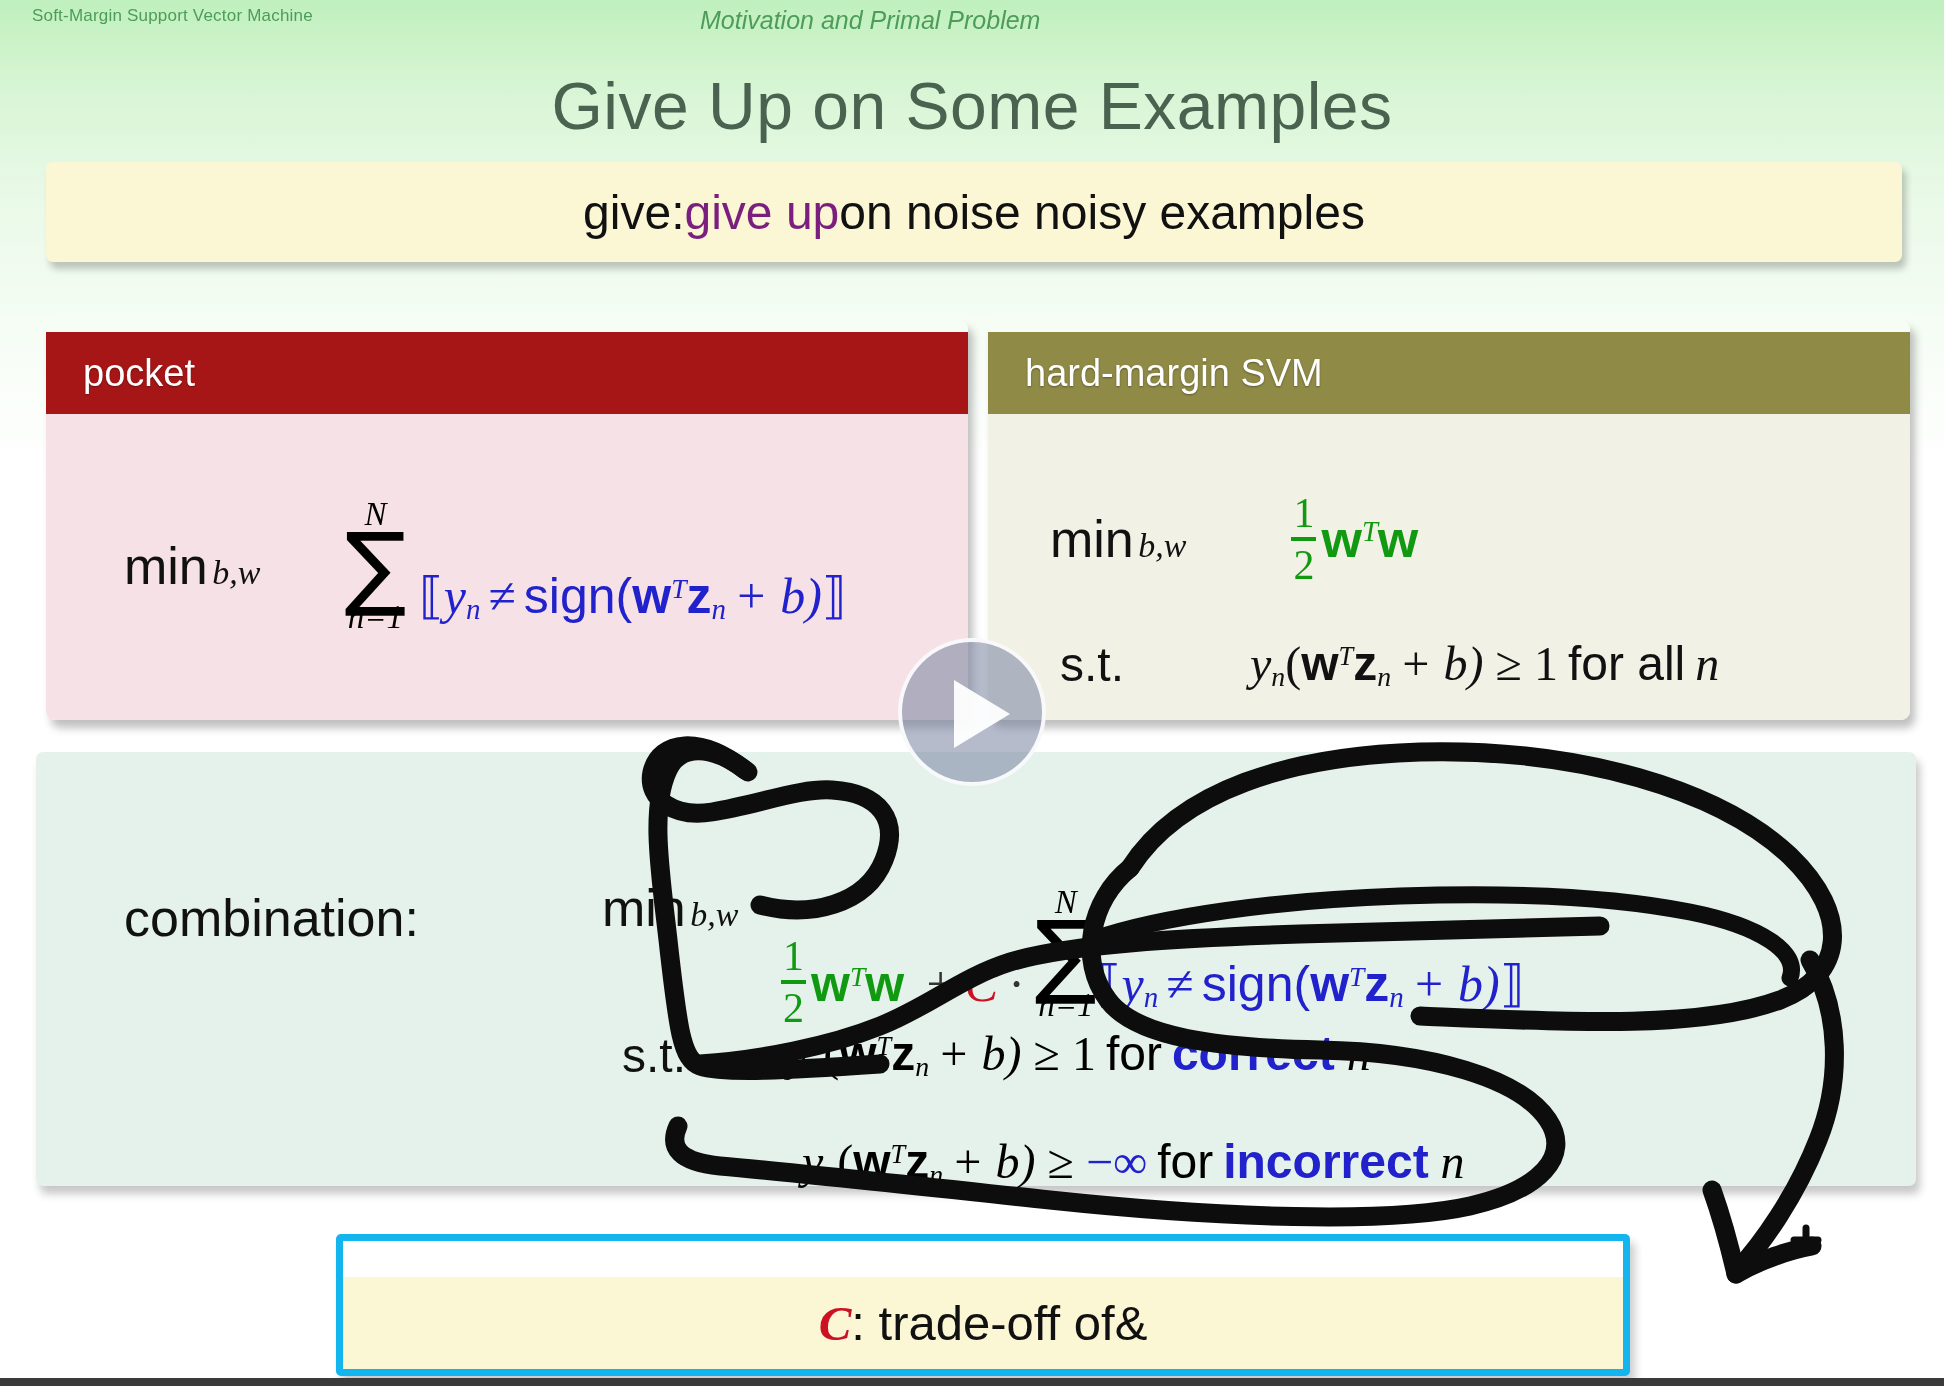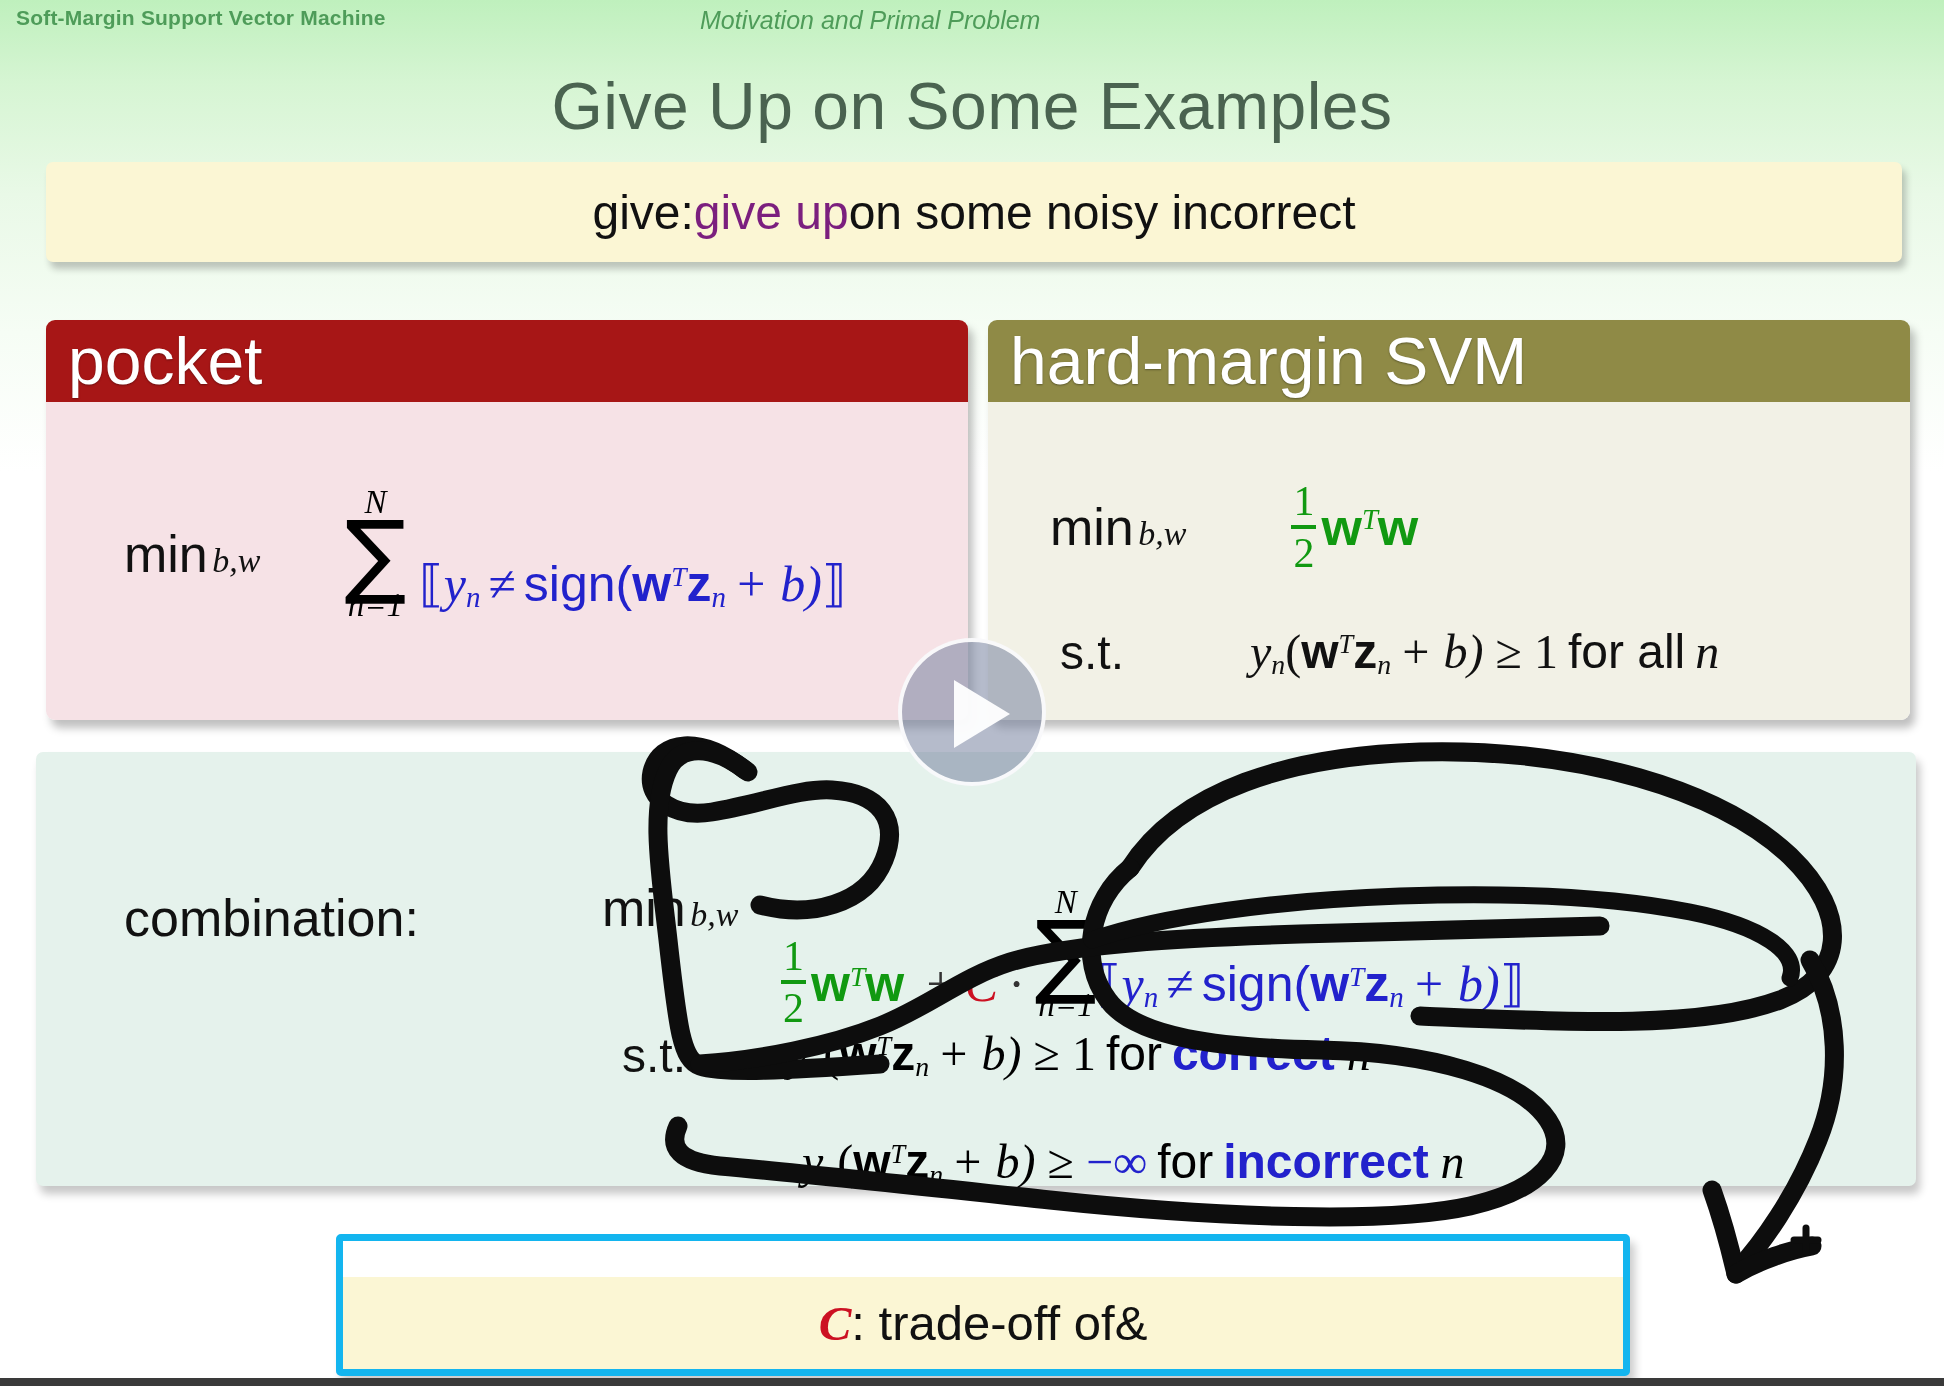--- a/index.html
+++ b/index.html
@@ -13,24 +13,23 @@
     position:relative;
     width:1944px;height:1386px;
     background:linear-gradient(180deg,#bff0bd 0%,#d6f5d3 6%,#e9f9e7 14%,#f6fdf5 24%,#ffffff 34%,#ffffff 100%);
     overflow:hidden;
   }
   
   .hdr{
     position:absolute;top:4px;left:0;width:100%;height:38px;
   }
   .hdr-left{
-    position:absolute;left:16px;top:2px;
-    font-size:21px;color:#4e9c59;letter-spacing:.2px;
+    position:absolute;left:32px;top:2px;
+    font-size:17px;color:#4e9c59;letter-spacing:.2px;
     white-space:nowrap;
-    font-weight:bold;
   }
   .hdr-right{
     position:absolute;left:700px;top:2px;
     font-size:25px;color:#4e9c59;font-style:italic;font-weight:normal;
     white-space:nowrap;
   }
   
   .title{
     position:absolute;top:68px;left:0;width:100%;
     text-align:center;
@@ -49,23 +48,24 @@
   .want b{color:#7b1f7e;font-weight:normal;}
   
   .panel{
     position:absolute;
     border-radius:9px;
     box-shadow:5px 8px 9px rgba(0,0,0,.25);
     overflow:hidden;
   }
   .panel-head{
     height:82px;display:flex;align-items:center;
-    padding-left:22px;
-    font-size:66px;color:#ffffff;
+    padding-left:37px;
+    font-size:38px;color:#ffffff;
     text-shadow:0 1px 2px rgba(0,0,0,.35);
+    margin-top:12px;
   }
   .panel-body{position:relative;}
 
   #pocket{left:46px;top:320px;width:922px;height:400px;}
   #pocket .panel-head{background:#a71616;}
   #pocket .panel-body{background:#f6e2e6;height:318px;}
 
   #hard{left:988px;top:320px;width:922px;height:400px;}
   #hard .panel-head{background:#8f8a46;}
   #hard .panel-body{background:#f2f1e6;height:318px;}
@@ -173,21 +173,21 @@
   <div class="hdr">
     <div class="hdr-left">Soft-Margin Support Vector Machine</div>
     <div class="hdr-right">Motivation and Primal Problem</div>
   </div>
 
   <div class="title">Give Up on Some Examples</div>
 
   <div class="want">
     <span>give: </span>
       <b>give up</b>
-      <span> on some noisy incorrect</span>
+      <span> on noise noisy examples</span>
   </div>
 
   <div class="panel" id="pocket">
     <div class="panel-head">pocket</div>
     <div class="panel-body">
       <div class="row r1">
         <span class="minop">
           <span class="m">min</span>
           <span class="s math mi">b,w</span>
         </span>

